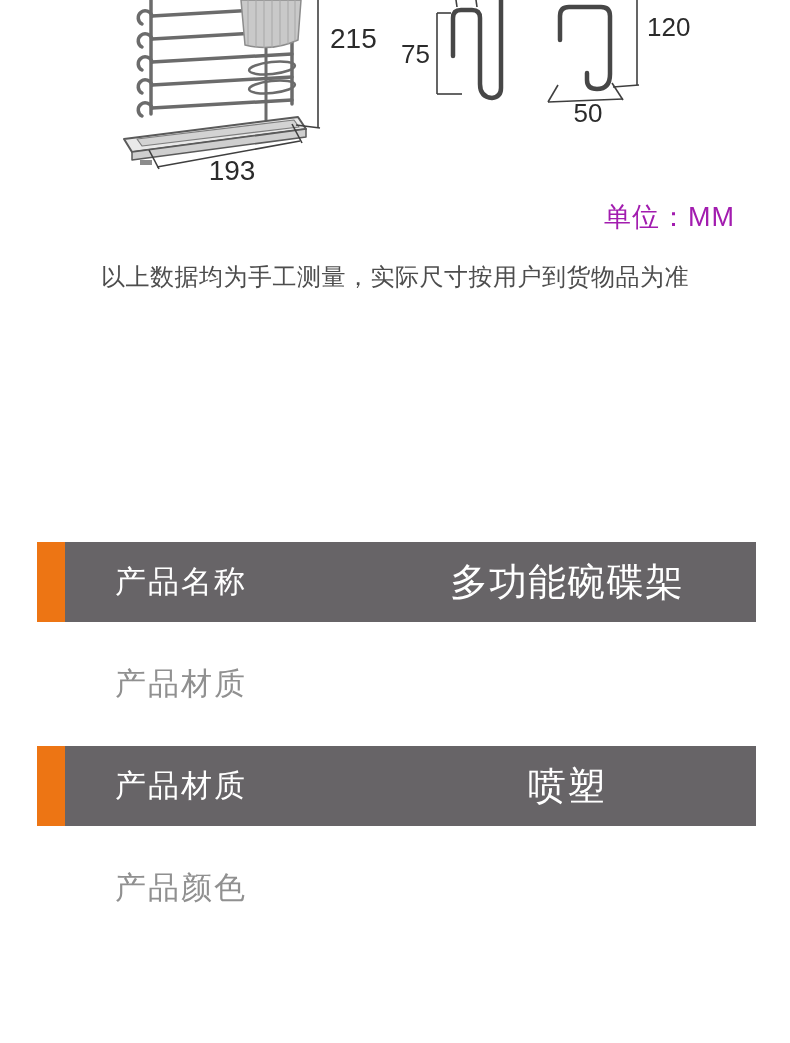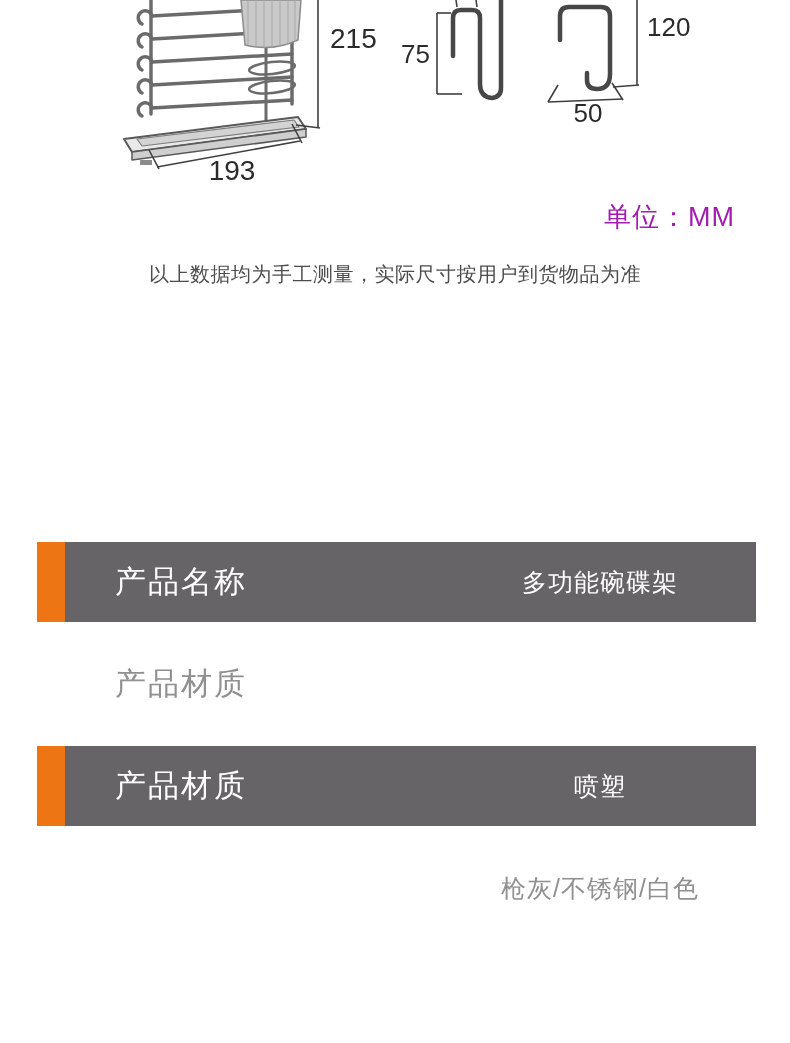--- a/index.html
+++ b/index.html
@@ -11,42 +11,42 @@
     font-family:"Liberation Sans","DejaVu Sans",sans-serif;
   }
   
   .diagram-svg{position:absolute;left:0;top:0;}
   .unit-label{
     position:absolute;left:604px;top:199px;width:170px;
     font-size:27px;color:#a21caf;letter-spacing:1px;
   }
   .measure-note{
     position:absolute;left:0;top:261px;width:790px;
-    text-align:center;font-size:20px;color:#4d4d4d;letter-spacing:0.5px;
+    text-align:center;font-size:24px;color:#4d4d4d;letter-spacing:0.5px;
   }
   
   .spec-table{position:absolute;left:0;top:542px;width:790px;}
   .spec-row{position:relative;width:790px;}
   .spec-row.highlight{height:80px;}
   .spec-row.plain{height:124px;border-radius:23px;}
   .accent-bar{
     position:absolute;left:37px;top:0;width:28px;height:80px;
     background:#ed7514;
   }
   .gray-bar{
     position:absolute;left:65px;top:0;width:691px;height:80px;
     background:#676467;
   }
   .spec-label{
     position:absolute;left:115px;top:50%;transform:translateY(-50%);
     font-size:31px;letter-spacing:2px;white-space:nowrap;
   }
   .spec-value{
-    position:absolute;left:600px;top:50%;transform:translate(-50%,-50%);
-    font-size:25px;letter-spacing:1px;white-space:nowrap;
+    position:absolute;left:567px;top:50%;transform:translate(-50%,-50%);
+    font-size:38px;letter-spacing:1px;white-space:nowrap;
   }
   .spec-row.highlight .spec-label,
   .spec-row.highlight .spec-value{color:#ffffff;}
   .spec-row.plain .spec-label,
   .spec-row.plain .spec-value{color:#909090;}
 </style>
 </head>
 <body>
 
 <div class="page">
@@ -159,17 +159,17 @@
     </div>
 
     <div class="spec-row highlight">
       <div class="accent-bar"></div>
       <div class="gray-bar"></div>
       <span class="spec-label">产品材质</span>
       <span class="spec-value">喷塑</span>
     </div>
 
     <div class="spec-row plain">
-      <span class="spec-value">枪灰/不锈钢/白色</span>
+      <span class="spec-label">产品颜色</span>
     </div>
 
   </div>
 </div>
 
 </body></html>

